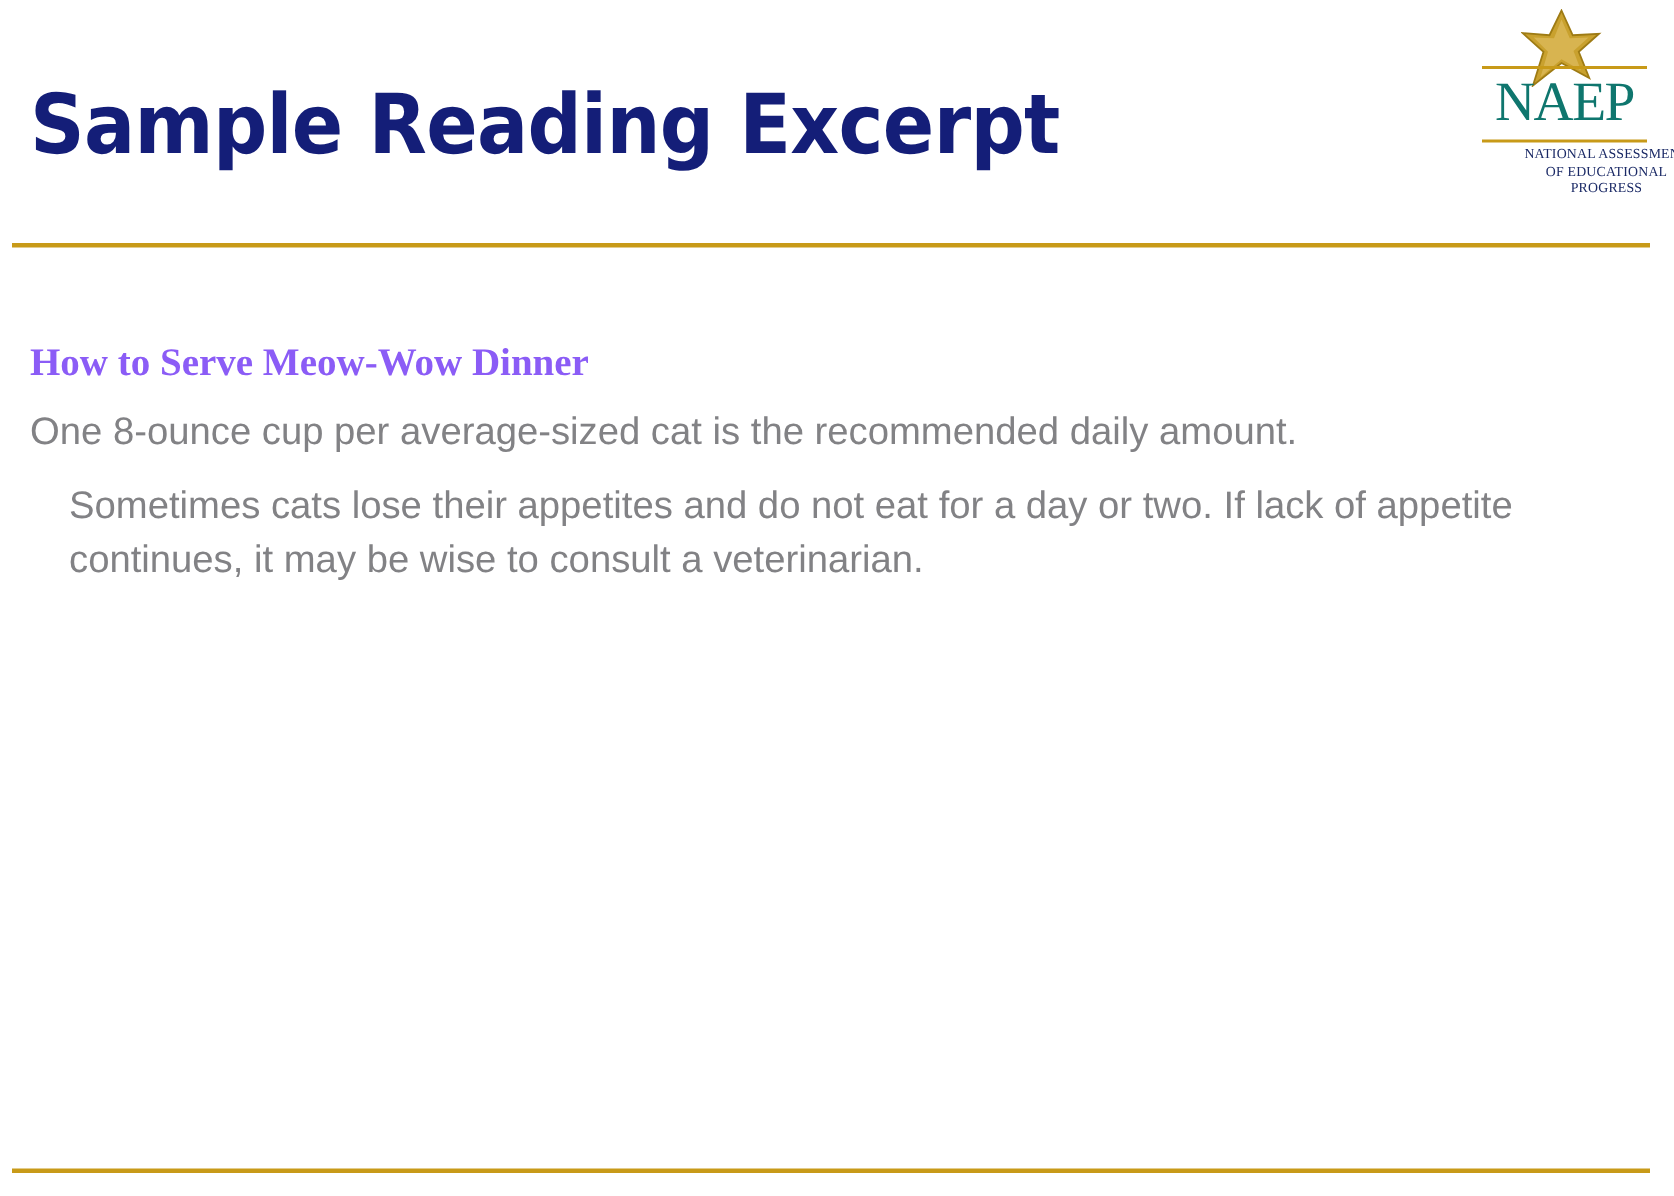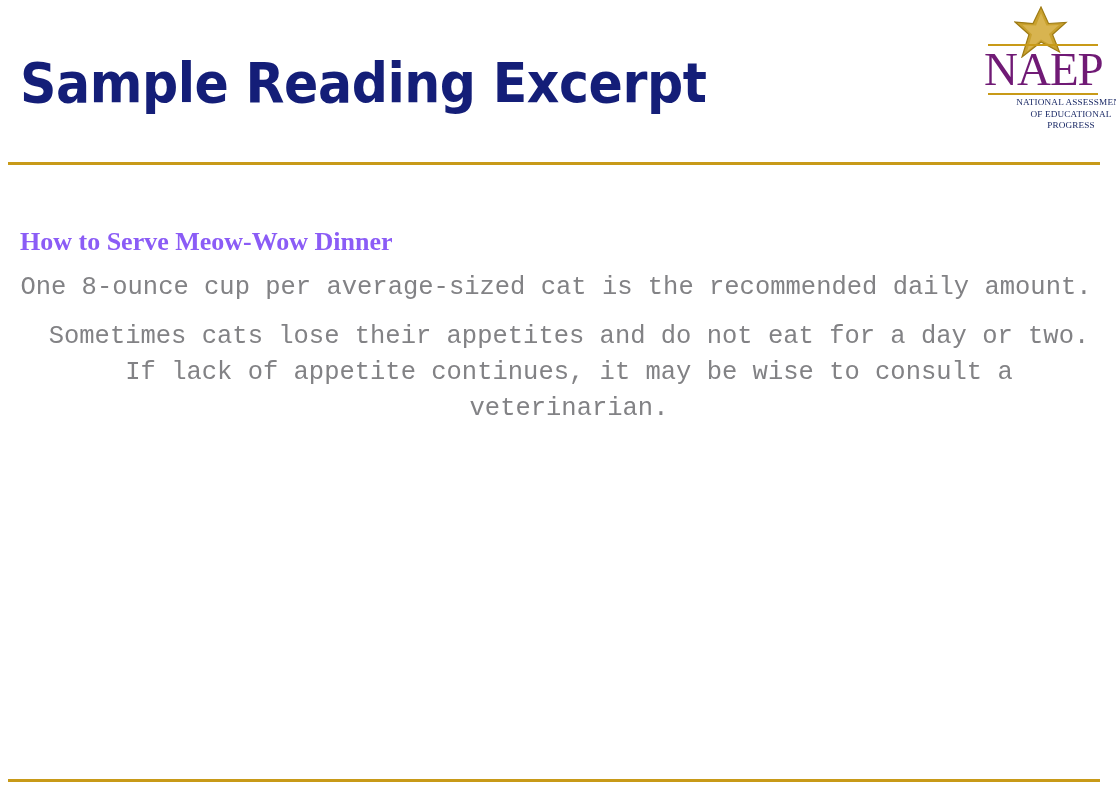--- a/index.html
+++ b/index.html
@@ -73,24 +73,24 @@
   .logo-rule-top  { top: 38px; }
   .logo-rule-bot  { top: 87px; }
 
   .logo-word {
     position: absolute;
     left: 0;
     top: 38px;
     width: 118px;
     text-align: center;
     font-family: "Liberation Serif", "DejaVu Serif", serif;
-    font-size: 47px;
+    font-size: 37px;
     line-height: 50px;
     font-weight: normal;
-    color: #701a75;
+    color: #0f766e;
     letter-spacing: -1px;
   }
 
   .logo-sub {
     position: absolute;
     left: 0;
     top: 91px;
     width: 118px;
     text-align: center;
     font-family: "Liberation Serif", "DejaVu Serif", serif;
@@ -124,26 +124,25 @@
     margin: 12px 0 12px 0;
     font-family: "Liberation Serif", "DejaVu Serif", serif;
     font-weight: bold;
     font-size: 26px;
     line-height: 33px;
     color: #8b5cf6;
   }
 
   .excerpt-p {
     margin: 0 0 13px 0;
-    font-family: Liberation Mono, monospace;
+    font-family: Liberation Sans, sans-serif;
     font-weight: normal;
     font-size: 25.5px;
     line-height: 36px;
     color: #828285;
-    text-align: center;
   }
   .excerpt-p:last-child { margin-bottom: 0; margin-left: 26px; }
 </style>
 </head>
 <body>
 
 <div class="slide">
 
   <div class="header">
 

